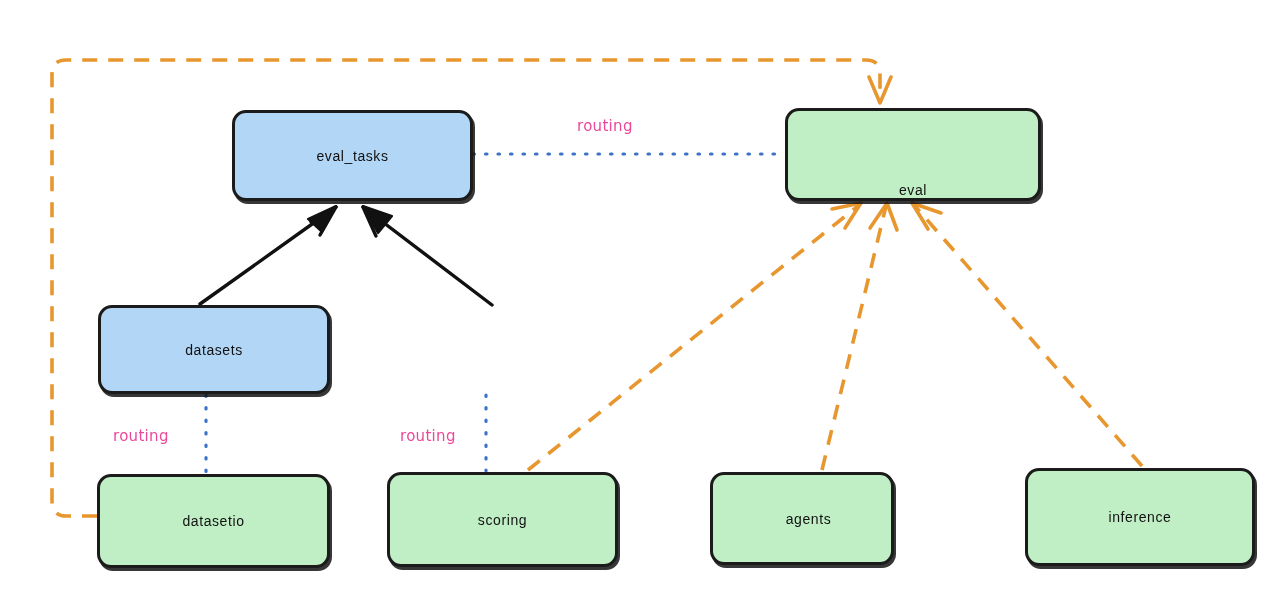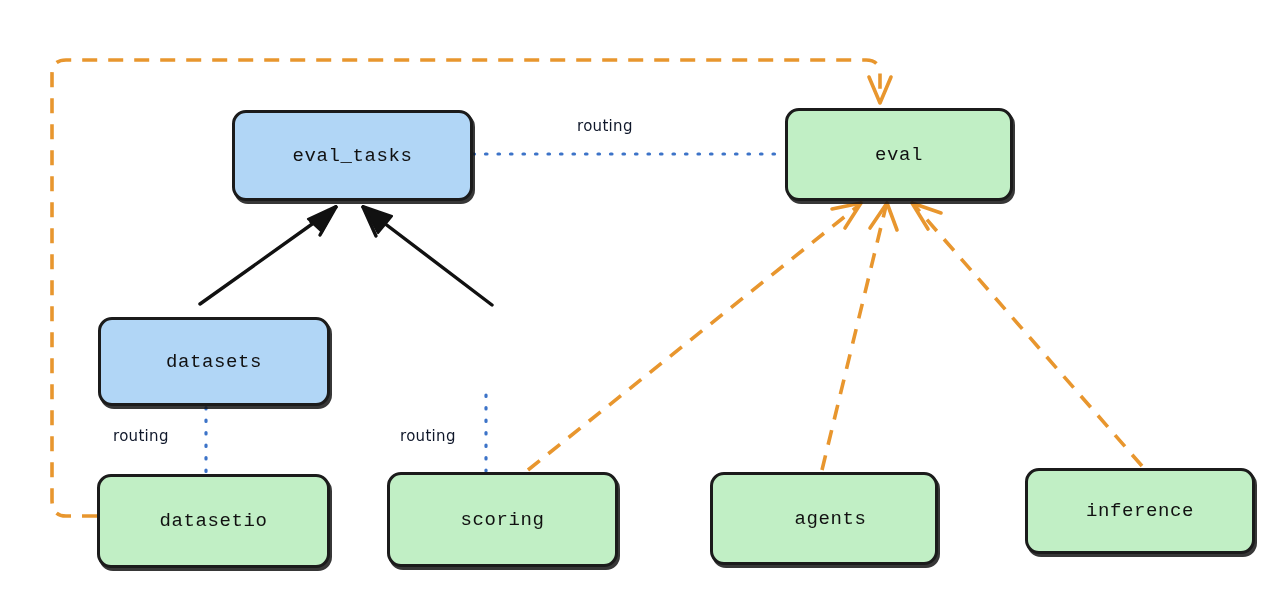--- a/index.html
+++ b/index.html
@@ -28,34 +28,34 @@
     position: absolute;
     box-sizing: border-box;
     border: 3px solid #1b1b1b;
     border-radius: 14px;
     display: flex;
     align-items: center;
     justify-content: center;
     box-shadow: 2px 3px 0 rgba(20,20,20,0.85);
   }
   .node .label {
-    font-family: Liberation Mono, monospace;
-    font-size: 19px;
+    font-family: Liberation Sans, sans-serif;
+    font-size: 14px;
     letter-spacing: 0.6px;
     color: #111111;
     white-space: nowrap;
   }
   .node.blue { background: #B1D6F6; }
   .node.green { background: #C1EFC5; }
 
   .edge-label {
     position: absolute;
     font-family: "DejaVu Sans", sans-serif;
     font-size: 15px;
-    color: #0f172a;
+    color: #ec4899;
     white-space: nowrap;
     letter-spacing: 0.3px;
   }
 </style>
 </head>
 <body>
 
 <div id="canvas">
 
   <svg id="edges" viewBox="0 0 1280 596" xmlns="http://www.w3.org/2000/svg">
@@ -97,42 +97,42 @@
       <path d="M 1142 466 L 915 206" fill="none" stroke="#E8962E" stroke-width="3.6" stroke-linecap="butt" stroke-dasharray="15 11"></path>
       <path d="M 912 203 L 928 229 M 912 203 L 941 213" fill="none" stroke="#E8962E" stroke-width="3.6" stroke-linecap="round"></path>
     </g>
 
   </svg>
 
   <div class="node blue" style="left:232px; top:110px; width:241px; height:91px;">
     <span class="label">eval_tasks</span>
   </div>
 
-  <div class="node green" style="left:785px; top:108px; width:228px; height:93px;">
+  <div class="node green" style="left:785px; top:108px; width:256px; height:93px;align-items:flex-end;">
     <span class="label">eval</span>
   </div>
 
-  <div class="node blue" style="left:98px; top:305px; width:232px; height:89px;margin-top:12px;">
+  <div class="node blue" style="left:98px; top:305px; width:232px; height:89px;">
     <span class="label">datasets</span>
   </div>
 
 
   <div class="node green" style="left:97px; top:474px; width:233px; height:94px;text-align:right;">
     <span class="label">datasetio</span>
   </div>
 
   <div class="node green" style="left:387px; top:472px; width:231px; height:95px;justify-content:center;">
     <span class="label">scoring</span>
   </div>
 
-  <div class="node green" style="left:710px; top:472px; width:228px; height:93px;padding-left:13px;">
+  <div class="node green" style="left:710px; top:472px; width:184px; height:93px;padding-left:13px;">
     <span class="label">agents</span>
   </div>
 
-  <div class="node green" style="left:1025px; top:468px; width:230px; height:86px;">
+  <div class="node green" style="left:1025px; top:468px; width:230px; height:98px;">
     <span class="label">inference</span>
   </div>
 
   <div class="edge-label" style="left:577px; top:117px;">routing</div>
 
   <div class="edge-label" style="left:113px; top:427px;">routing</div>
 
   <div class="edge-label" style="left:400px; top:427px;">routing</div>
 
 </div>

